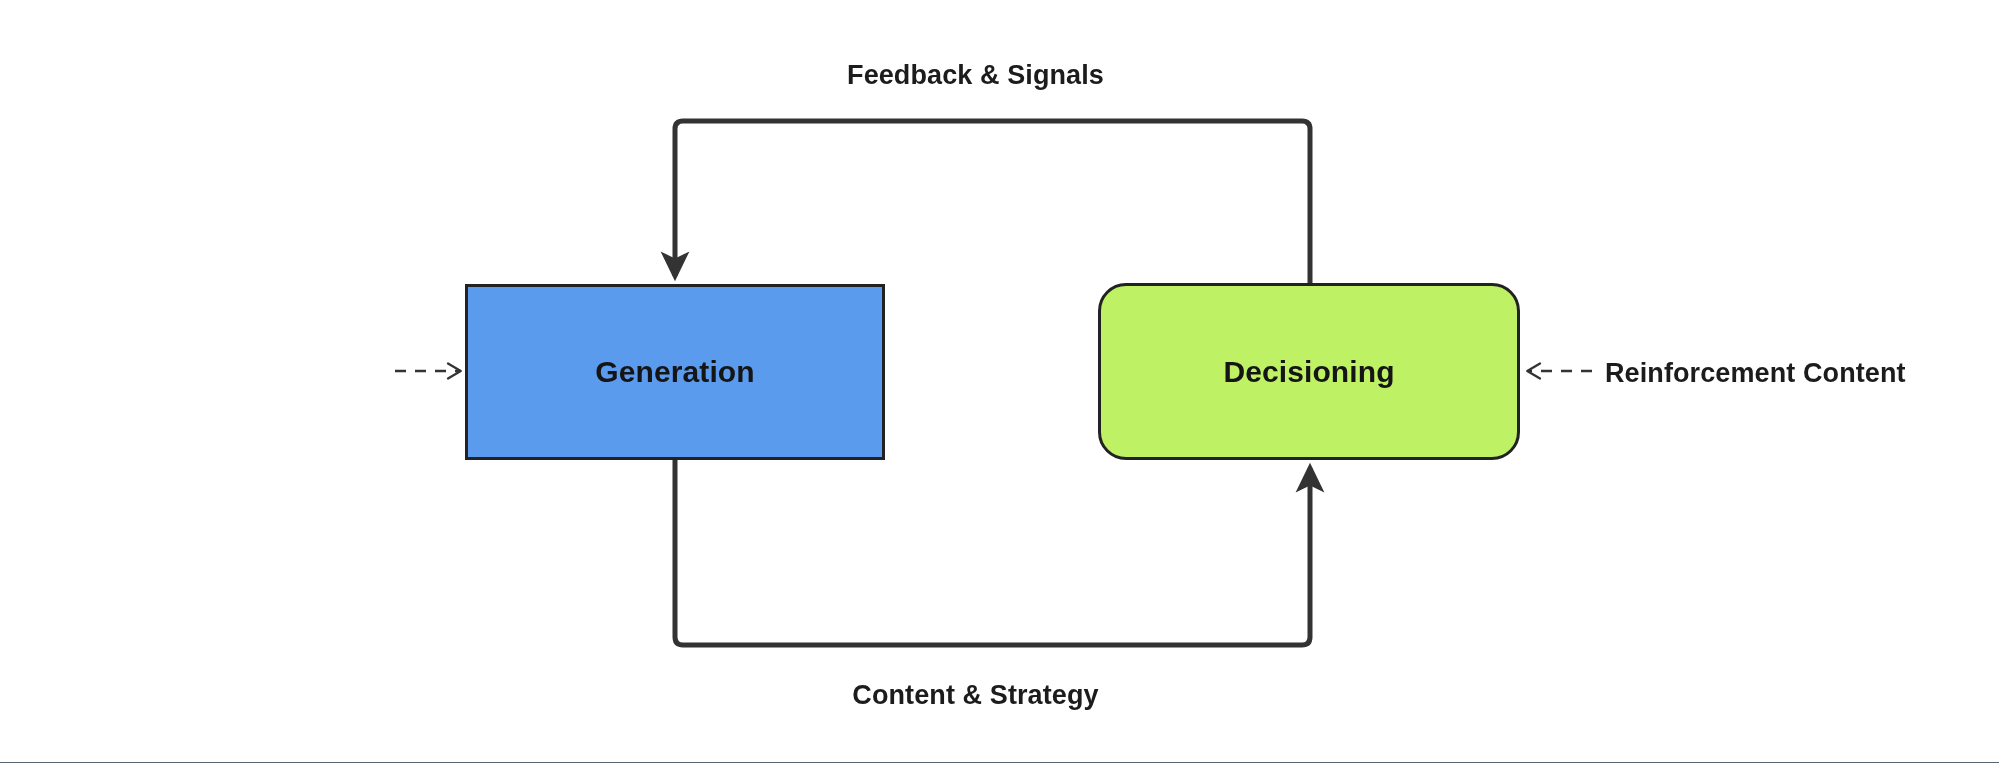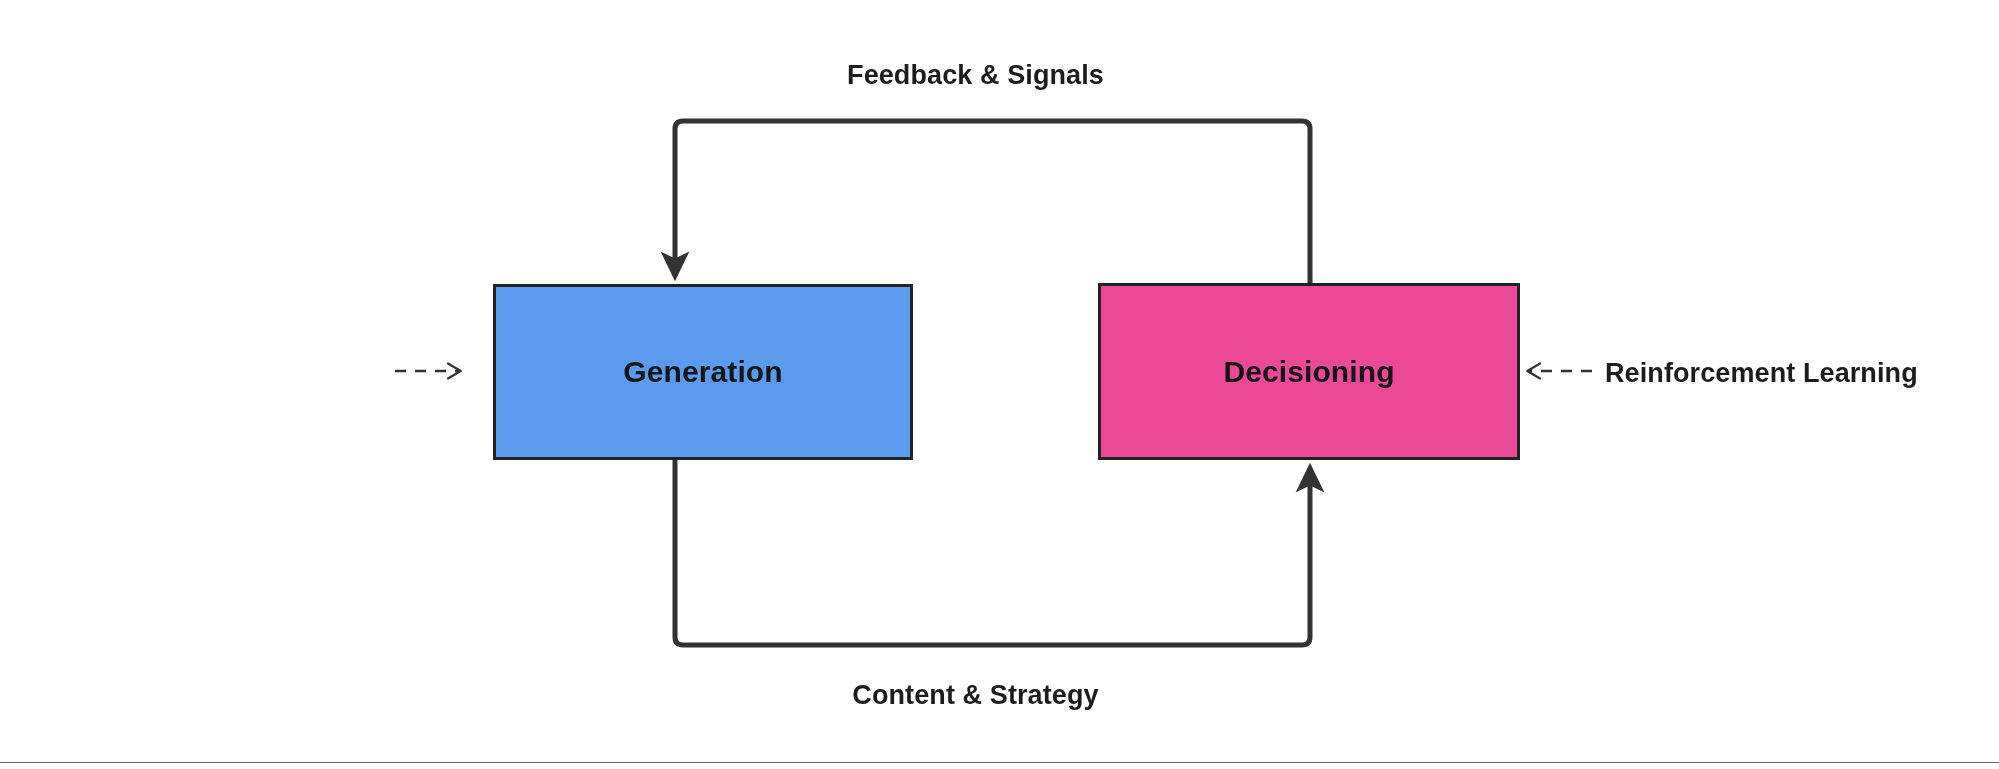--- a/index.html
+++ b/index.html
@@ -41,21 +41,20 @@
     font-size: 30px;
     color: #151515;
     letter-spacing: 0.1px;
     white-space: nowrap;
   }
   #node-generation {
     left: 465px;
     top: 284px;
     width: 420px;
     height: 176px;
-    margin-left: 28px;
   }
   #node-decisioning {
     left: 1098px;
     top: 283px;
     width: 422px;
     height: 177px;
   }
   .edge-label {
     position: absolute;
     font-family: "Liberation Sans", sans-serif;
@@ -117,26 +116,26 @@
 
     <path d="M 395 371 L 460 371" fill="none" stroke="#333333" stroke-width="2.4" stroke-dasharray="11 9" stroke-linecap="butt" marker-end="url(#arrow-open)"></path>
 
     <path d="M 1592 371 L 1528 371" fill="none" stroke="#333333" stroke-width="2.4" stroke-dasharray="11 9" stroke-linecap="butt" marker-end="url(#arrow-open)"></path>
   </svg>
 
   <div class="node-box" id="node-generation" style="background:#5b9bee;">
     <span class="node-label">Generation</span>
   </div>
 
-  <div class="node-box" id="node-decisioning" style="background:#ec4899;">
+  <div class="node-box" id="node-decisioning" style="background:#bef264;border-radius:28px;">
     <span class="node-label">Decisioning</span>
   </div>
 
   <div class="edge-label" id="label-feedback-signals">Feedback &amp; Signals</div>
 
   <div class="edge-label" id="label-content-strategy">Content &amp; Strategy</div>
 
 
-  <div class="edge-label" id="label-rl">Reinforcement Learning</div>
+  <div class="edge-label" id="label-rl">Reinforcement Content</div>
 
   <div id="bottom-divider"></div>
 
 </div>
 
 </body></html>

